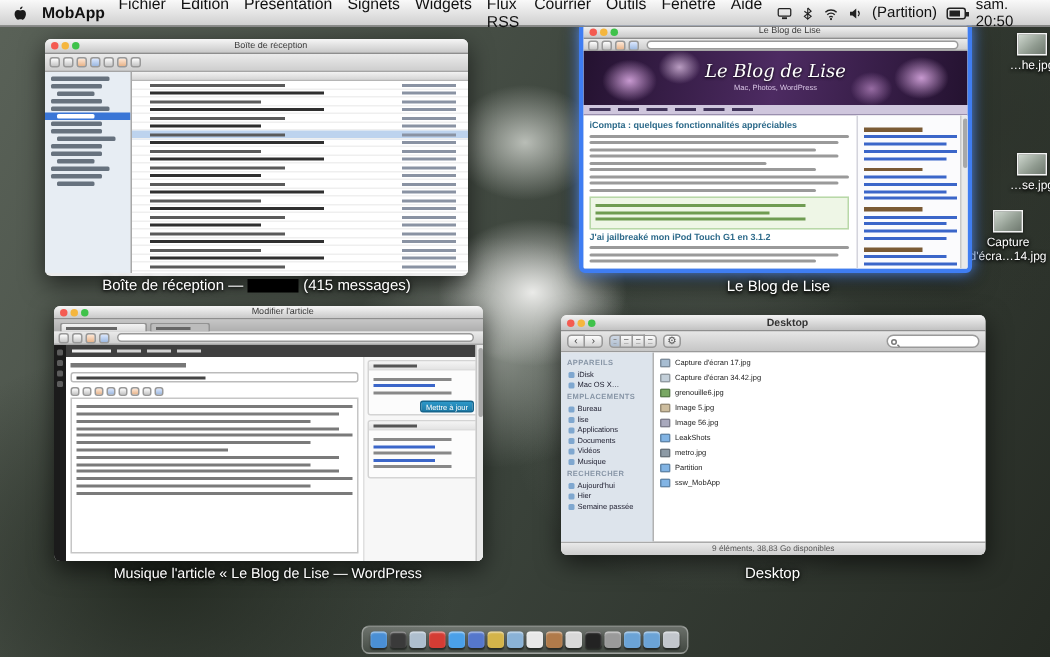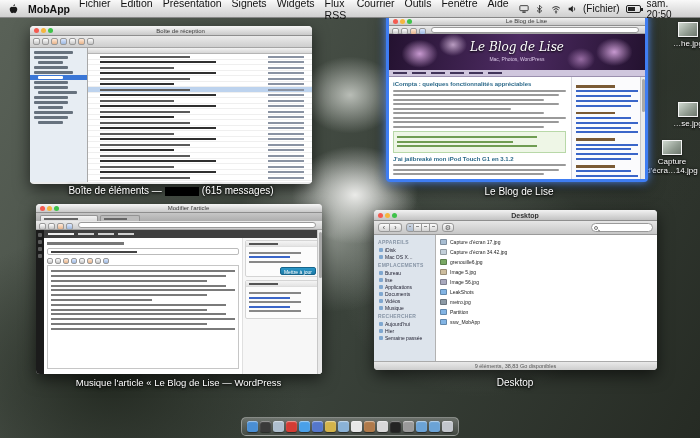--- a/index.html
+++ b/index.html
@@ -237,21 +237,21 @@
           <path d="M1.5 5a6.5 6.5 0 0 1 9 0M3 7a4.2 4.2 0 0 1 6 0M4.6 9a2 2 0 0 1 2.8 0" fill="none" stroke="#222" stroke-width="1.1"></path>
           <circle cx="6" cy="10.4" r=".9" fill="#222"></circle>
         </svg>
     </span>
     <span class="sicon">
       <svg viewBox="0 0 12 12" width="10" height="10">
           <path d="M2 4.5h2L7 2v8L4 7.5H2z" fill="#222"></path>
           <path d="M8.5 4a3 3 0 0 1 0 4" fill="none" stroke="#222"></path>
         </svg>
     </span>
-    <span>(Fichier)</span>
+    <span>(Partition)</span>
     <span class="battery"></span>
     <span>sam. 20:50</span>
   </div>
 </div>
 
 <div>
 
     <div class="dicon" style="left: 662px; top: 22px;">
       <div class="thumb"></div>
       <div class="dlabel">…he.jpg</div>
@@ -634,21 +634,21 @@
         <div class="filerow">
           <i style="background: rgb(130, 180, 228);"></i>
           <span>ssw_MobApp</span>
         </div>
       </div>
   </div>
   <div class="finder-status">9 éléments, 38,83 Go disponibles</div>
 </div>
 
 <div class="lbl lbl-mail">
-  <span>Boîte de éléments —</span><span class="redacted"></span><span>(615 messages)</span>
+  <span>Boîte de réception —</span><span class="redacted"></span><span>(415 messages)</span>
 </div>
 <div class="lbl lbl-blog">Le Blog de Lise</div>
 <div class="lbl lbl-wp">Musique l'article « Le Blog de Lise — WordPress</div>
 <div class="lbl lbl-finder">Desktop</div>
 
 <div class="dock">
 
 <span class="dock-icon" style="background: rgb(74, 143, 212);"></span>
     <span class="dock-icon" style="background: rgb(58, 58, 58);"></span>
     <span class="dock-icon" style="background: rgb(174, 191, 206);"></span>

